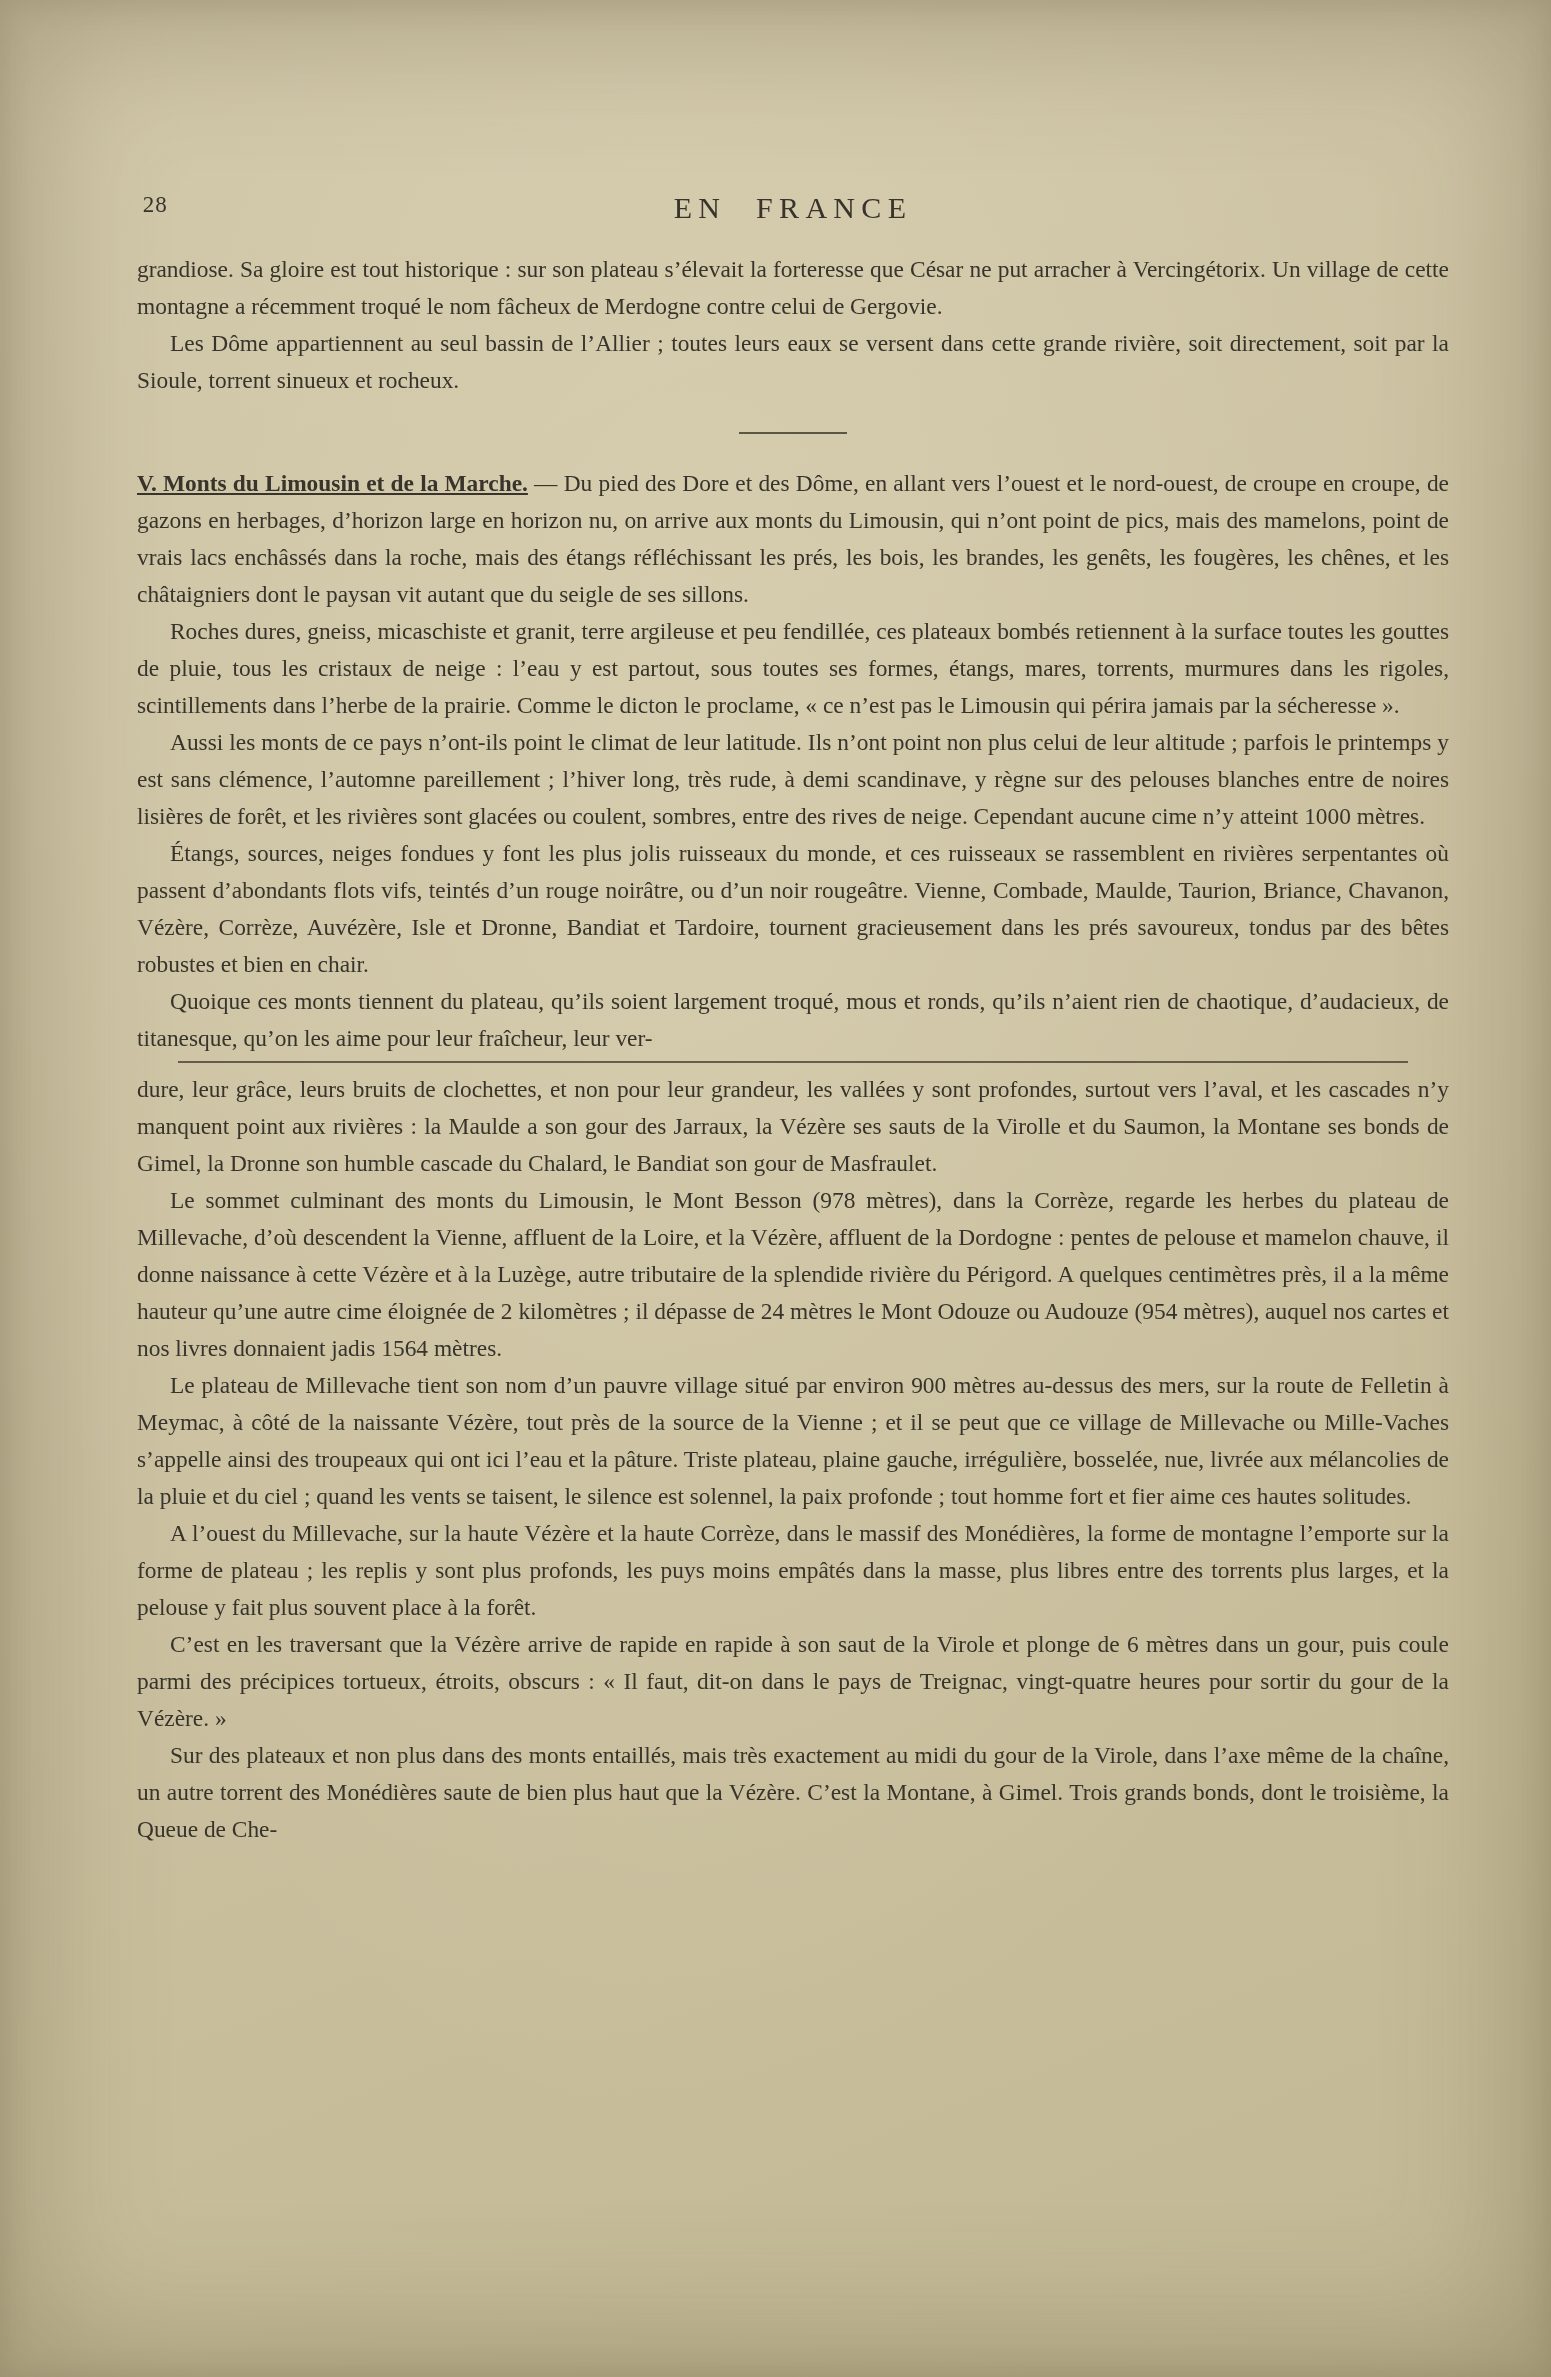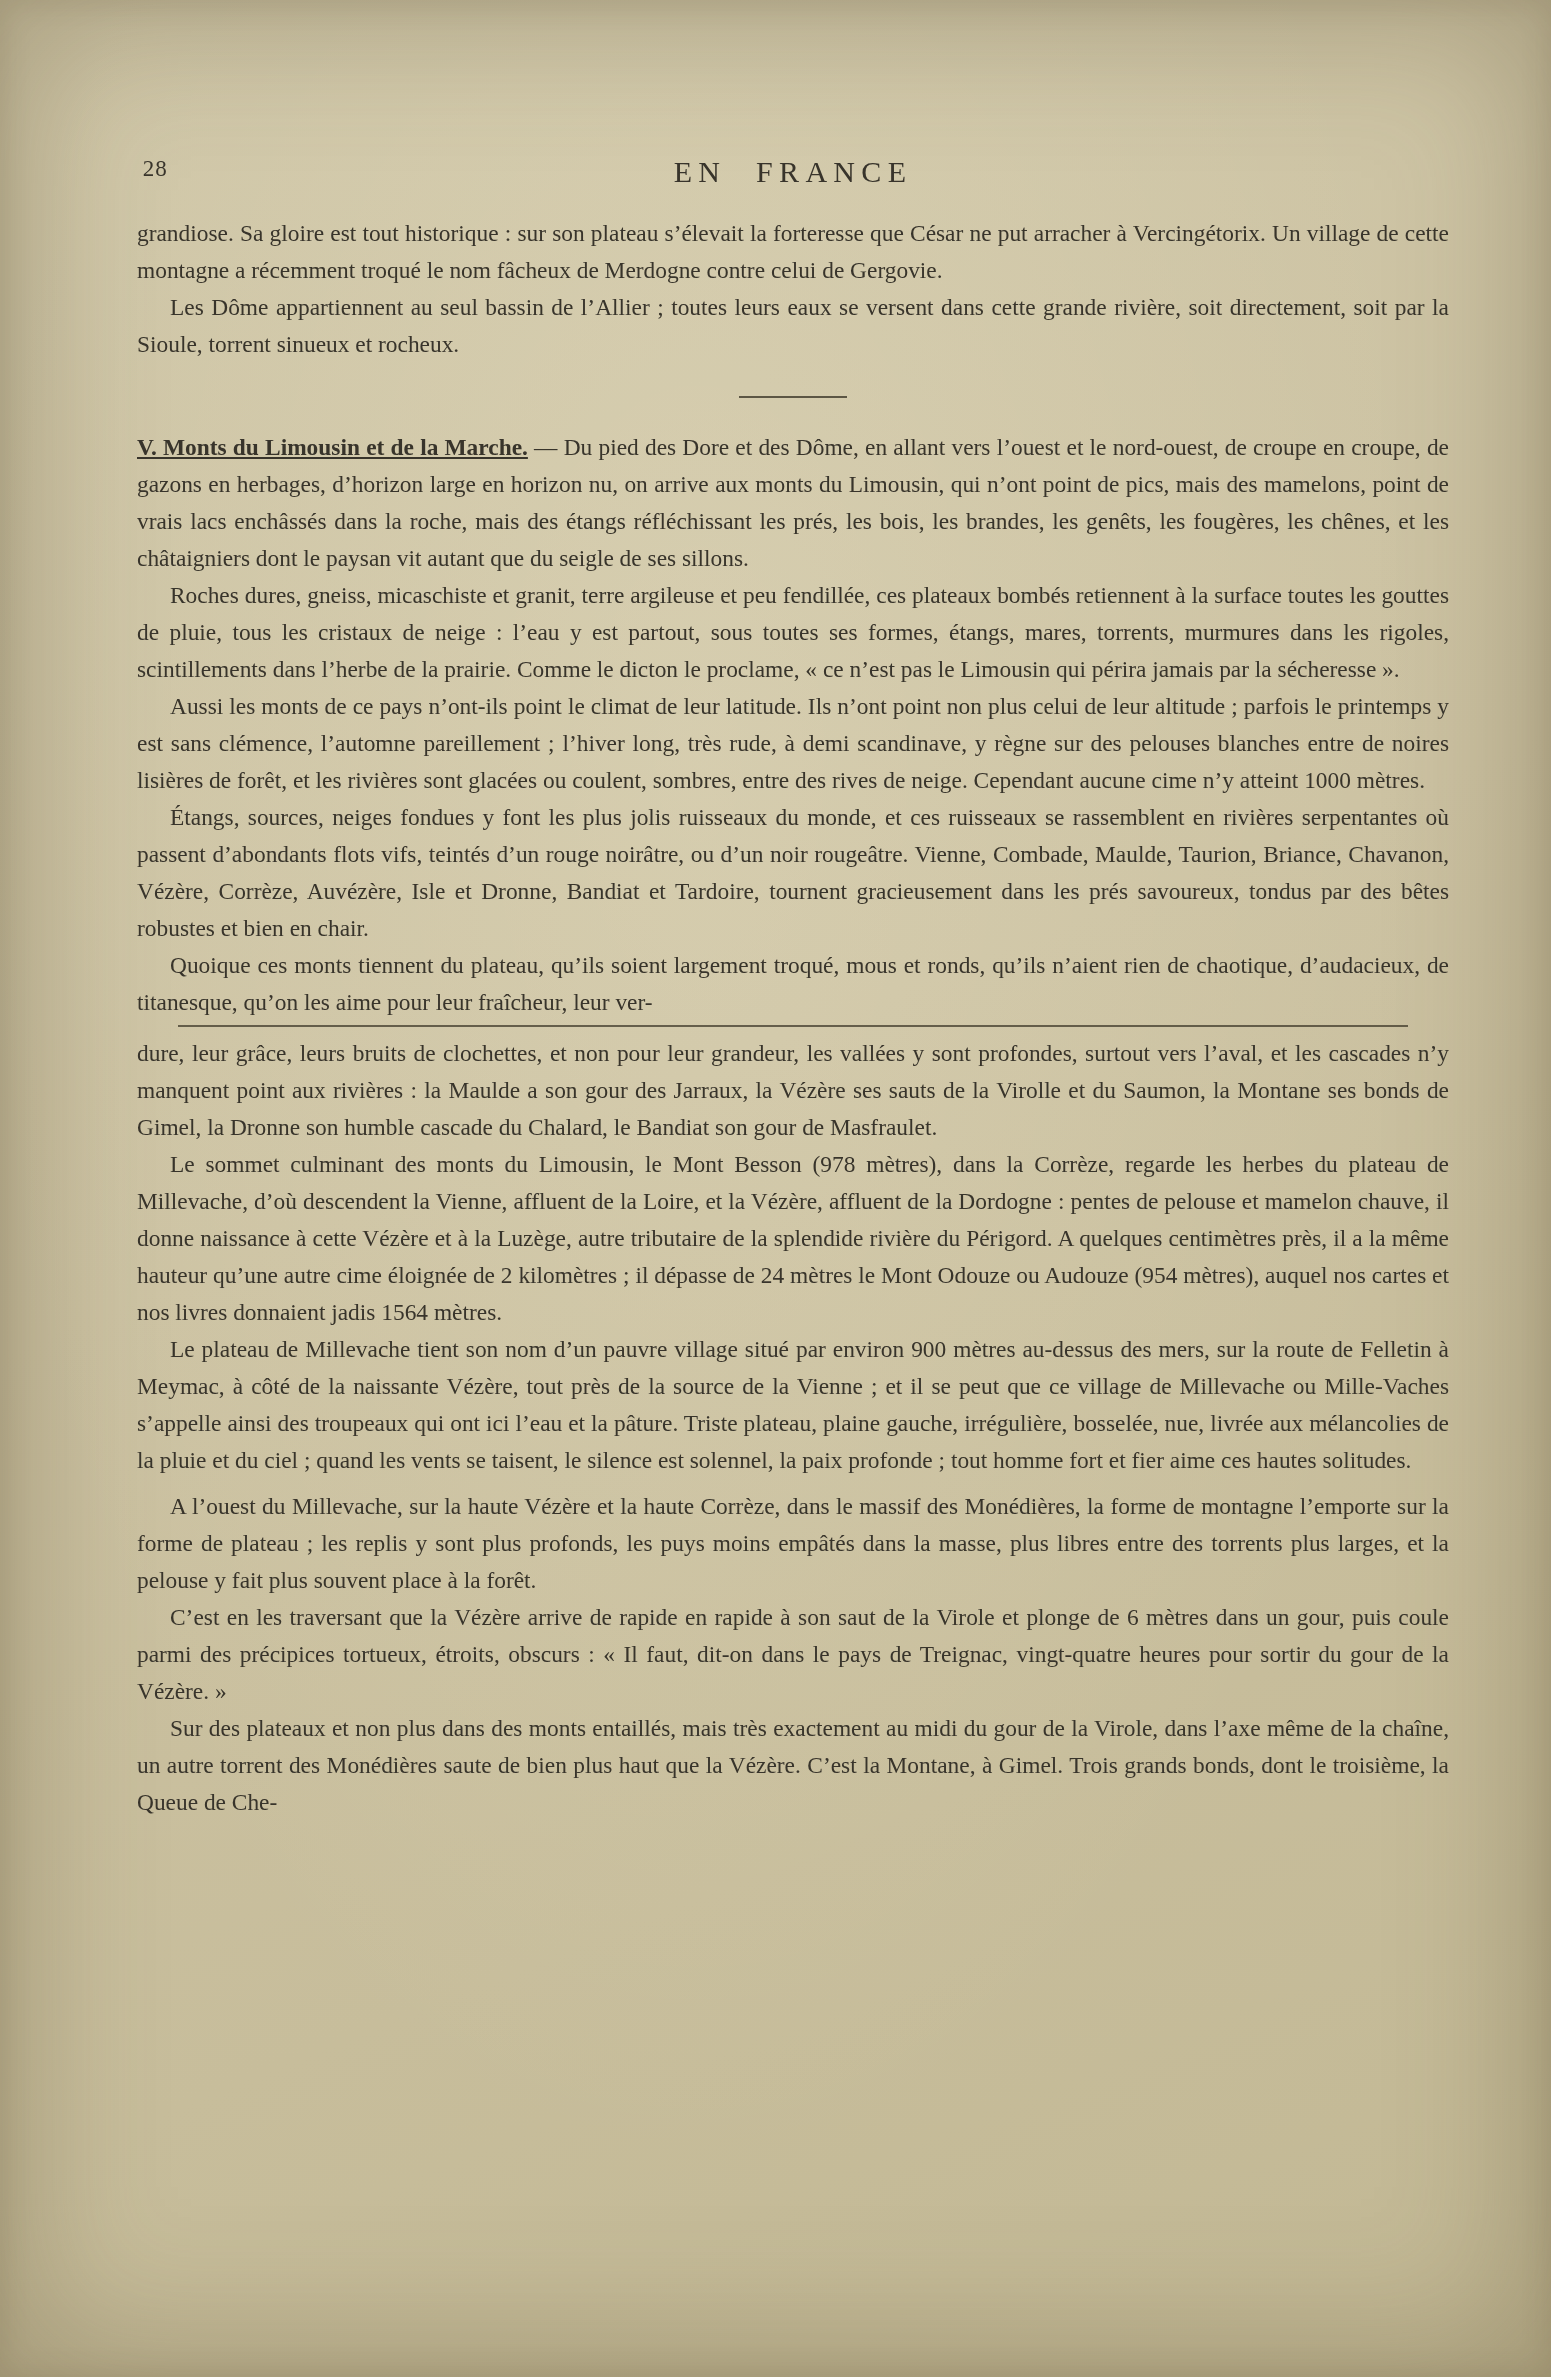--- a/index.html
+++ b/index.html
@@ -22,20 +22,21 @@
       inset 0 0 131px 34px rgba(92,80,50,0.30),
       inset 0 0 27px 5.7px rgba(92,80,50,0.14);
     color: var(--ink, #38342b);
     padding: 155px 103px 0 137px;
     overflow: hidden;
   }
   .running-head {
     position: relative;
     height: 35px;
     margin-bottom: 25px;
+    margin-top: 36px;
   }
   .page-number {
     position: absolute;
     left: 5.7px;
     top: 1.1px;
     font-size: 23px;
     letter-spacing: 1.1px;
   }
   .running-title {
     display: block;
@@ -53,21 +54,21 @@
     flex: 1 1 0;
     font-size: 23.4px;
     line-height: 37px;
     text-align: justify;
   }
   .column p {
     margin: 0;
     text-indent: 33px;
   }
   .column p.noindent { text-indent: 0; }
-  .column p.space-before { margin-top: 9px; }
+  .column p.space-before { }
   .column-rule {
     flex: 0 0 1.7px;
     background: rgba(58,52,38,0.72);
     margin: 4.6px 41px 8px 41px;
   }
   .section-rule {
     width: 108px;
     height: 1.7px;
     background: rgba(58,52,38,0.78);
     margin: 33px auto 31px auto;

